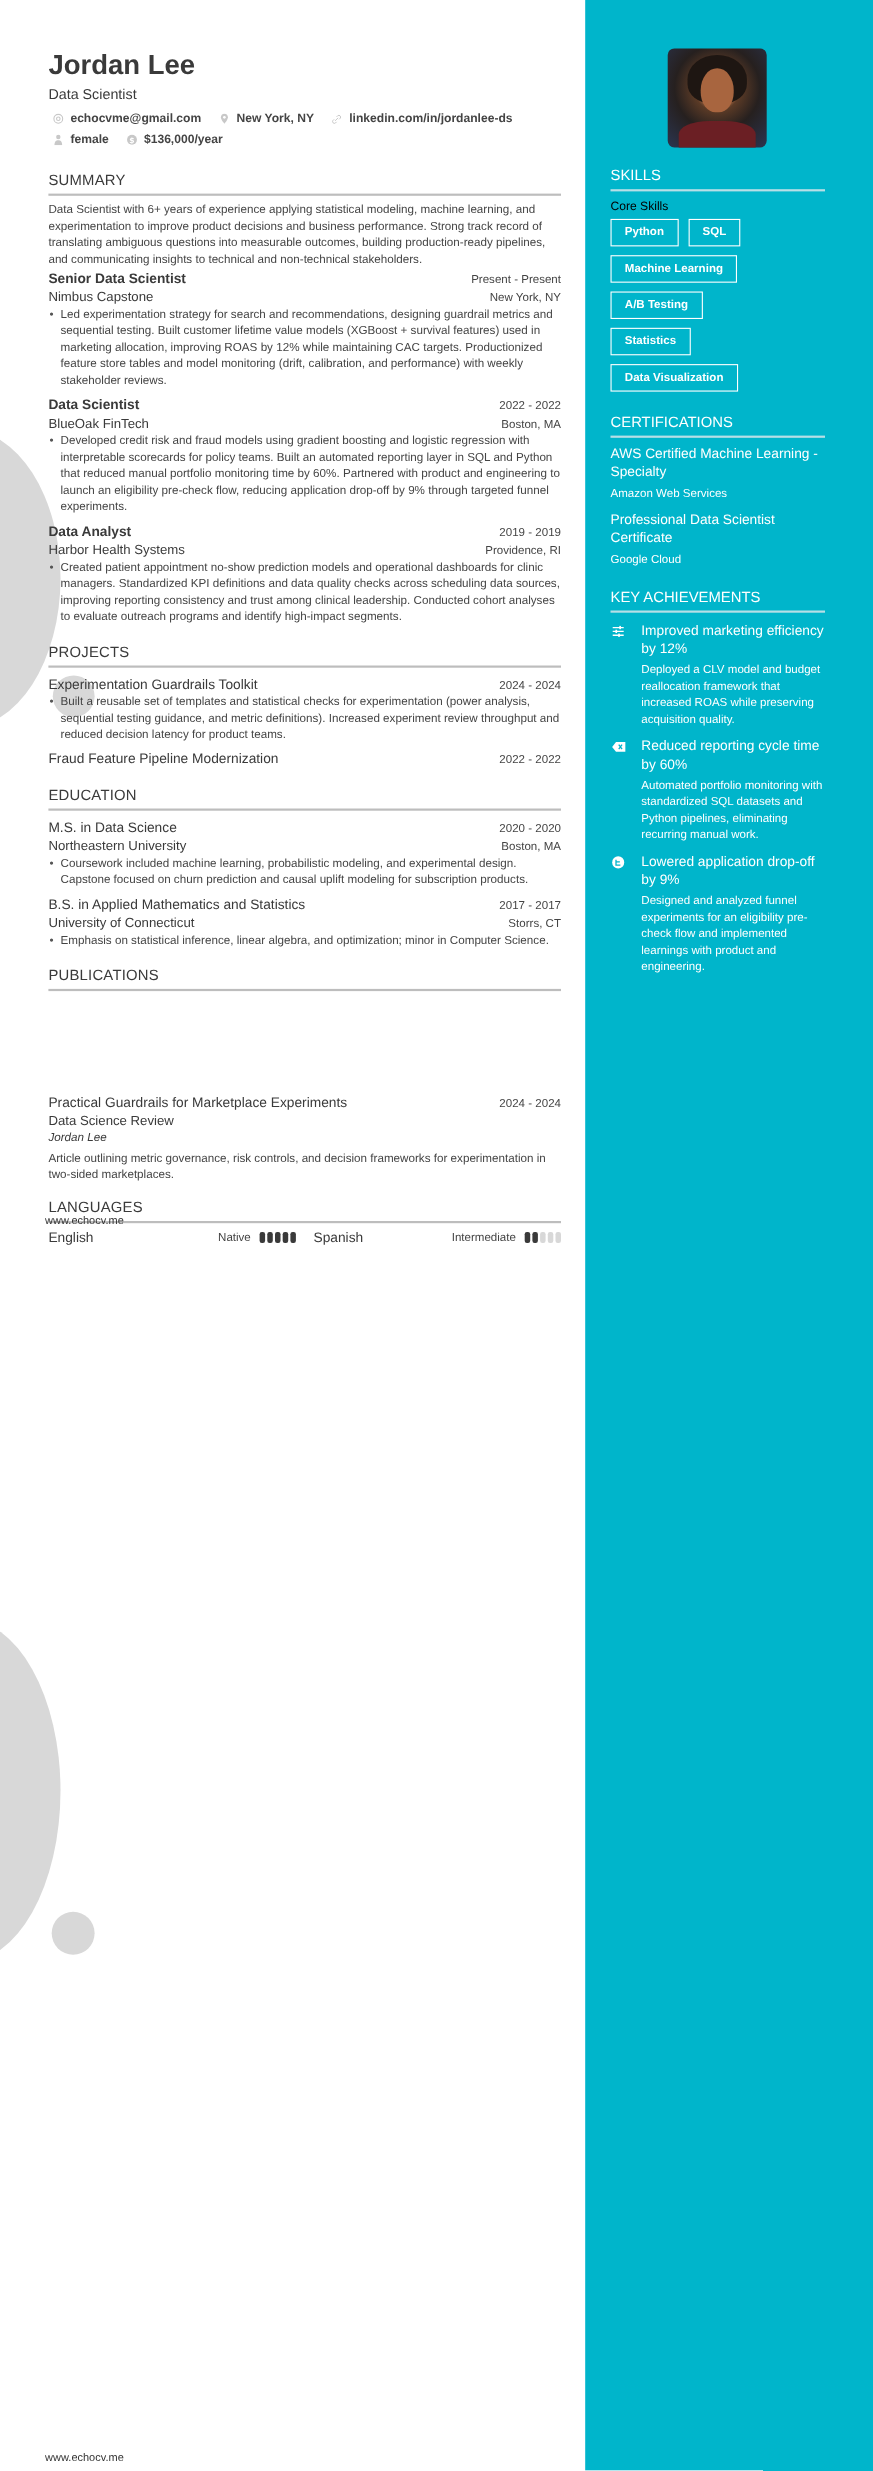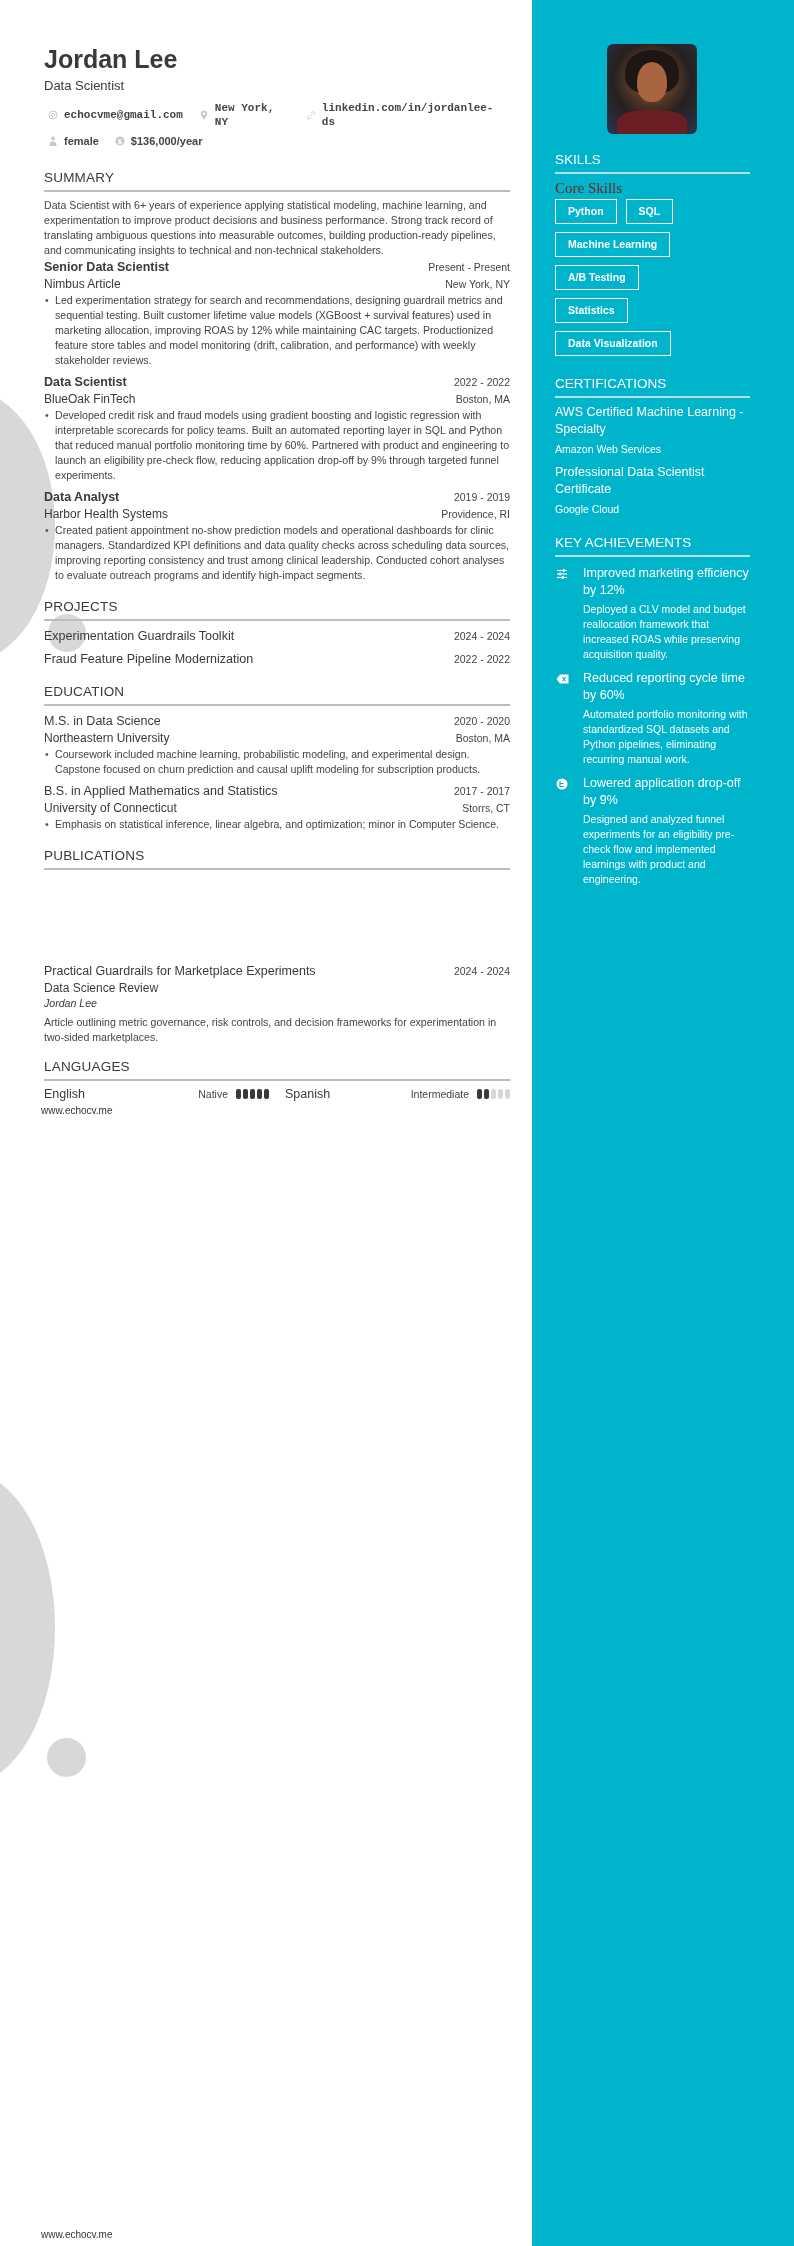--- a/index.html
+++ b/index.html
@@ -51,21 +51,21 @@
   .dot.off { background: #d8d8d8; }
 
   
   .photo { position: absolute; left: 75px; top: 44px; width: 90px; height: 90px; border-radius: 6px; overflow: hidden;
            background: radial-gradient(circle at 50% 40%, #b3714a 0 22%, #5a3a26 30%, #26201f 55%, #2b3550 100%); }
   .photo .face { position: absolute; left: 30px; top: 18px; width: 30px; height: 40px; border-radius: 50% 50% 45% 45%; background: #a8653f; }
   .photo .hair { position: absolute; left: 18px; top: 6px; width: 54px; height: 44px; border-radius: 50% 50% 40% 40%; background: #1e1612; }
   .photo .shirt { position: absolute; left: 10px; top: 66px; width: 70px; height: 30px; border-radius: 40% 40% 0 0; background: #6b1f24; }
   .side-inner { position: absolute; left: 23px; top: 0; width: 195px; }
   .s-h { font-size: 13.5px; color: #ffffff; padding-bottom: 4px; border-bottom: 2px solid #b7dfe6; line-height: 16px; }
-  .s-sub { font-size: 15px; color: #7f1d1d; margin-top: 6px; line-height: 16px; font-family: Liberation Serif, serif; }
+  .s-sub { font-size: 11px; color: #000000; margin-top: 6px; line-height: 16px; }
   .chips { display: flex; flex-wrap: wrap; margin-top: 3px; }
   .chip { border: 1.5px solid #ffffff; color: #ffffff; font-size: 10.5px; font-weight: bold; padding: 5px 12px; margin: 0 9px 8px 0; line-height: 13px; }
   .cert-name { font-size: 12.5px; color: #ffffff; line-height: 17px; margin-top: 6px; }
   .cert-org { font-size: 10.5px; color: #ffffff; line-height: 14px; margin-top: 4px; }
   .ach { display: flex; margin-top: 8px; }
   .ach-ic { width: 14px; height: 14px; margin-right: 14px; margin-top: 2px; flex-shrink: 0; display: flex; align-items: center; justify-content: center; }
   .ach-title { font-size: 12.5px; color: #ffffff; line-height: 16.5px; }
   .ach-desc { font-size: 10.5px; color: #ffffff; line-height: 15px; margin-top: 4px; }
 </style>
 </head>
@@ -73,21 +73,21 @@
 
 <div class="deco big1"></div>
 <div class="deco small1"></div>
 <div class="deco big2"></div>
 <div class="deco small2"></div>
 
 <div class="main">
   <div class="name">Jordan Lee</div>
   <div class="title">Data Scientist</div>
 
-  <div class="contact-row" style="margin-top:7px;font-family:Liberation Mono, monospace;">
+  <div class="contact-row" style="margin-top:7px;">
     <div class="contact-item">
       <span class="ic">
         <svg width="10" height="10" viewBox="0 0 10 10">
             <circle cx="5" cy="5" r="4" fill="none" stroke="#c8c8c8" stroke-width="1"></circle>
             <circle cx="5" cy="5" r="1.6" fill="none" stroke="#c8c8c8" stroke-width="1"></circle>
           </svg>
       </span>
       <span>echocvme@gmail.com</span>
     </div>
     <div class="contact-item">
@@ -132,21 +132,21 @@
   <div class="section-h" style="margin-top:22px;">SUMMARY</div>
   <div class="para">Data Scientist with 6+ years of experience applying statistical modeling, machine learning, and experimentation to improve product decisions and business performance. Strong track record of translating ambiguous questions into measurable outcomes, building production-ready pipelines, and communicating insights to technical and non-technical stakeholders.</div>
 
 
   <div class="entry">
     <div class="row">
       <span class="e-title">Senior Data Scientist</span>
       <span class="e-date">Present - Present</span>
     </div>
     <div class="row">
-      <span class="e-org">Nimbus Article</span>
+      <span class="e-org">Nimbus Capstone</span>
       <span class="e-loc">New York, NY</span>
     </div>
     <ul class="bullets">
         <li>Led experimentation strategy for search and recommendations, designing guardrail metrics and sequential testing. Built customer lifetime value models (XGBoost + survival features) used in marketing allocation, improving ROAS by 12% while maintaining CAC targets. Productionized feature store tables and model monitoring (drift, calibration, and performance) with weekly stakeholder reviews.</li>
       </ul>
   </div>
 
   <div class="entry">
     <div class="row">
       <span class="e-title">Data Scientist</span>
@@ -175,20 +175,23 @@
       </ul>
   </div>
 
   <div class="section-h" style="margin-top:16px;">PROJECTS</div>
 
   <div class="entry">
     <div class="row">
       <span class="e-title light">Experimentation Guardrails Toolkit</span>
       <span class="e-date">2024 - 2024</span>
     </div>
+    <ul class="bullets">
+        <li>Built a reusable set of templates and statistical checks for experimentation (power analysis, sequential testing guidance, and metric definitions). Increased experiment review throughput and reduced decision latency for product teams.</li>
+      </ul>
   </div>
   <div class="entry">
     <div class="row">
       <span class="e-title light">Fraud Feature Pipeline Modernization</span>
       <span class="e-date">2022 - 2022</span>
     </div>
   </div>
 
   <div class="section-h" style="margin-top:16px;">EDUCATION</div>
 

